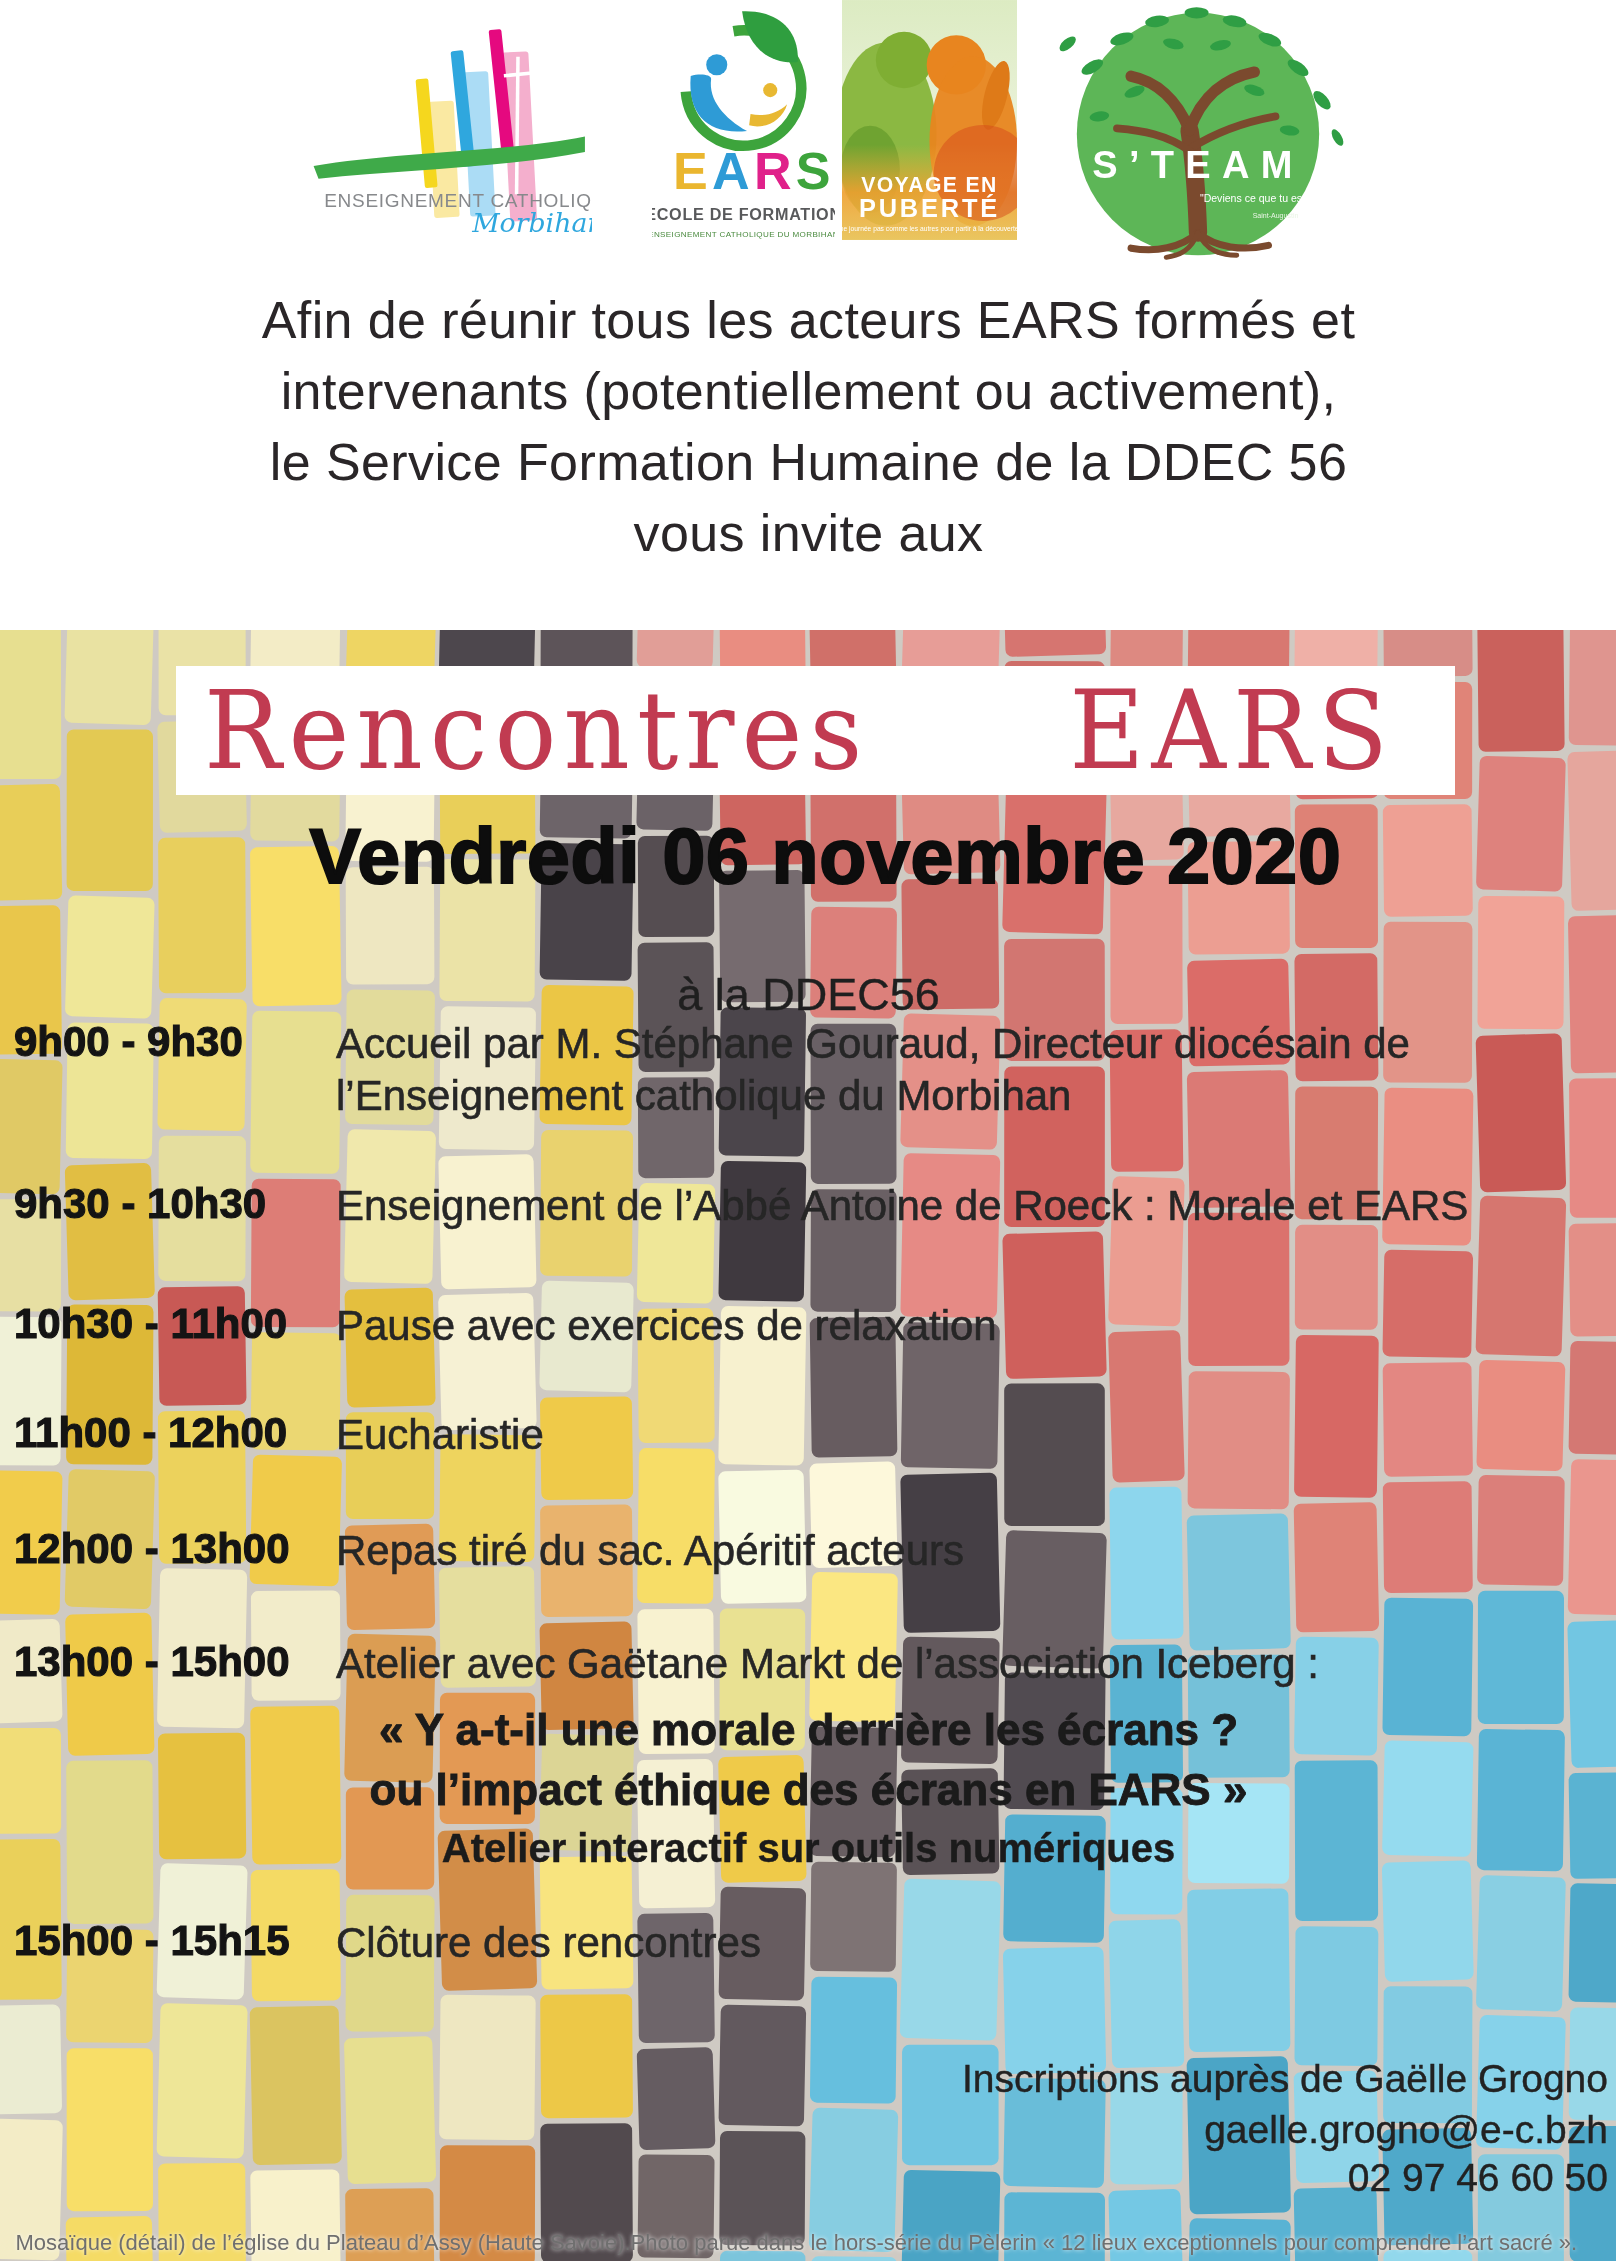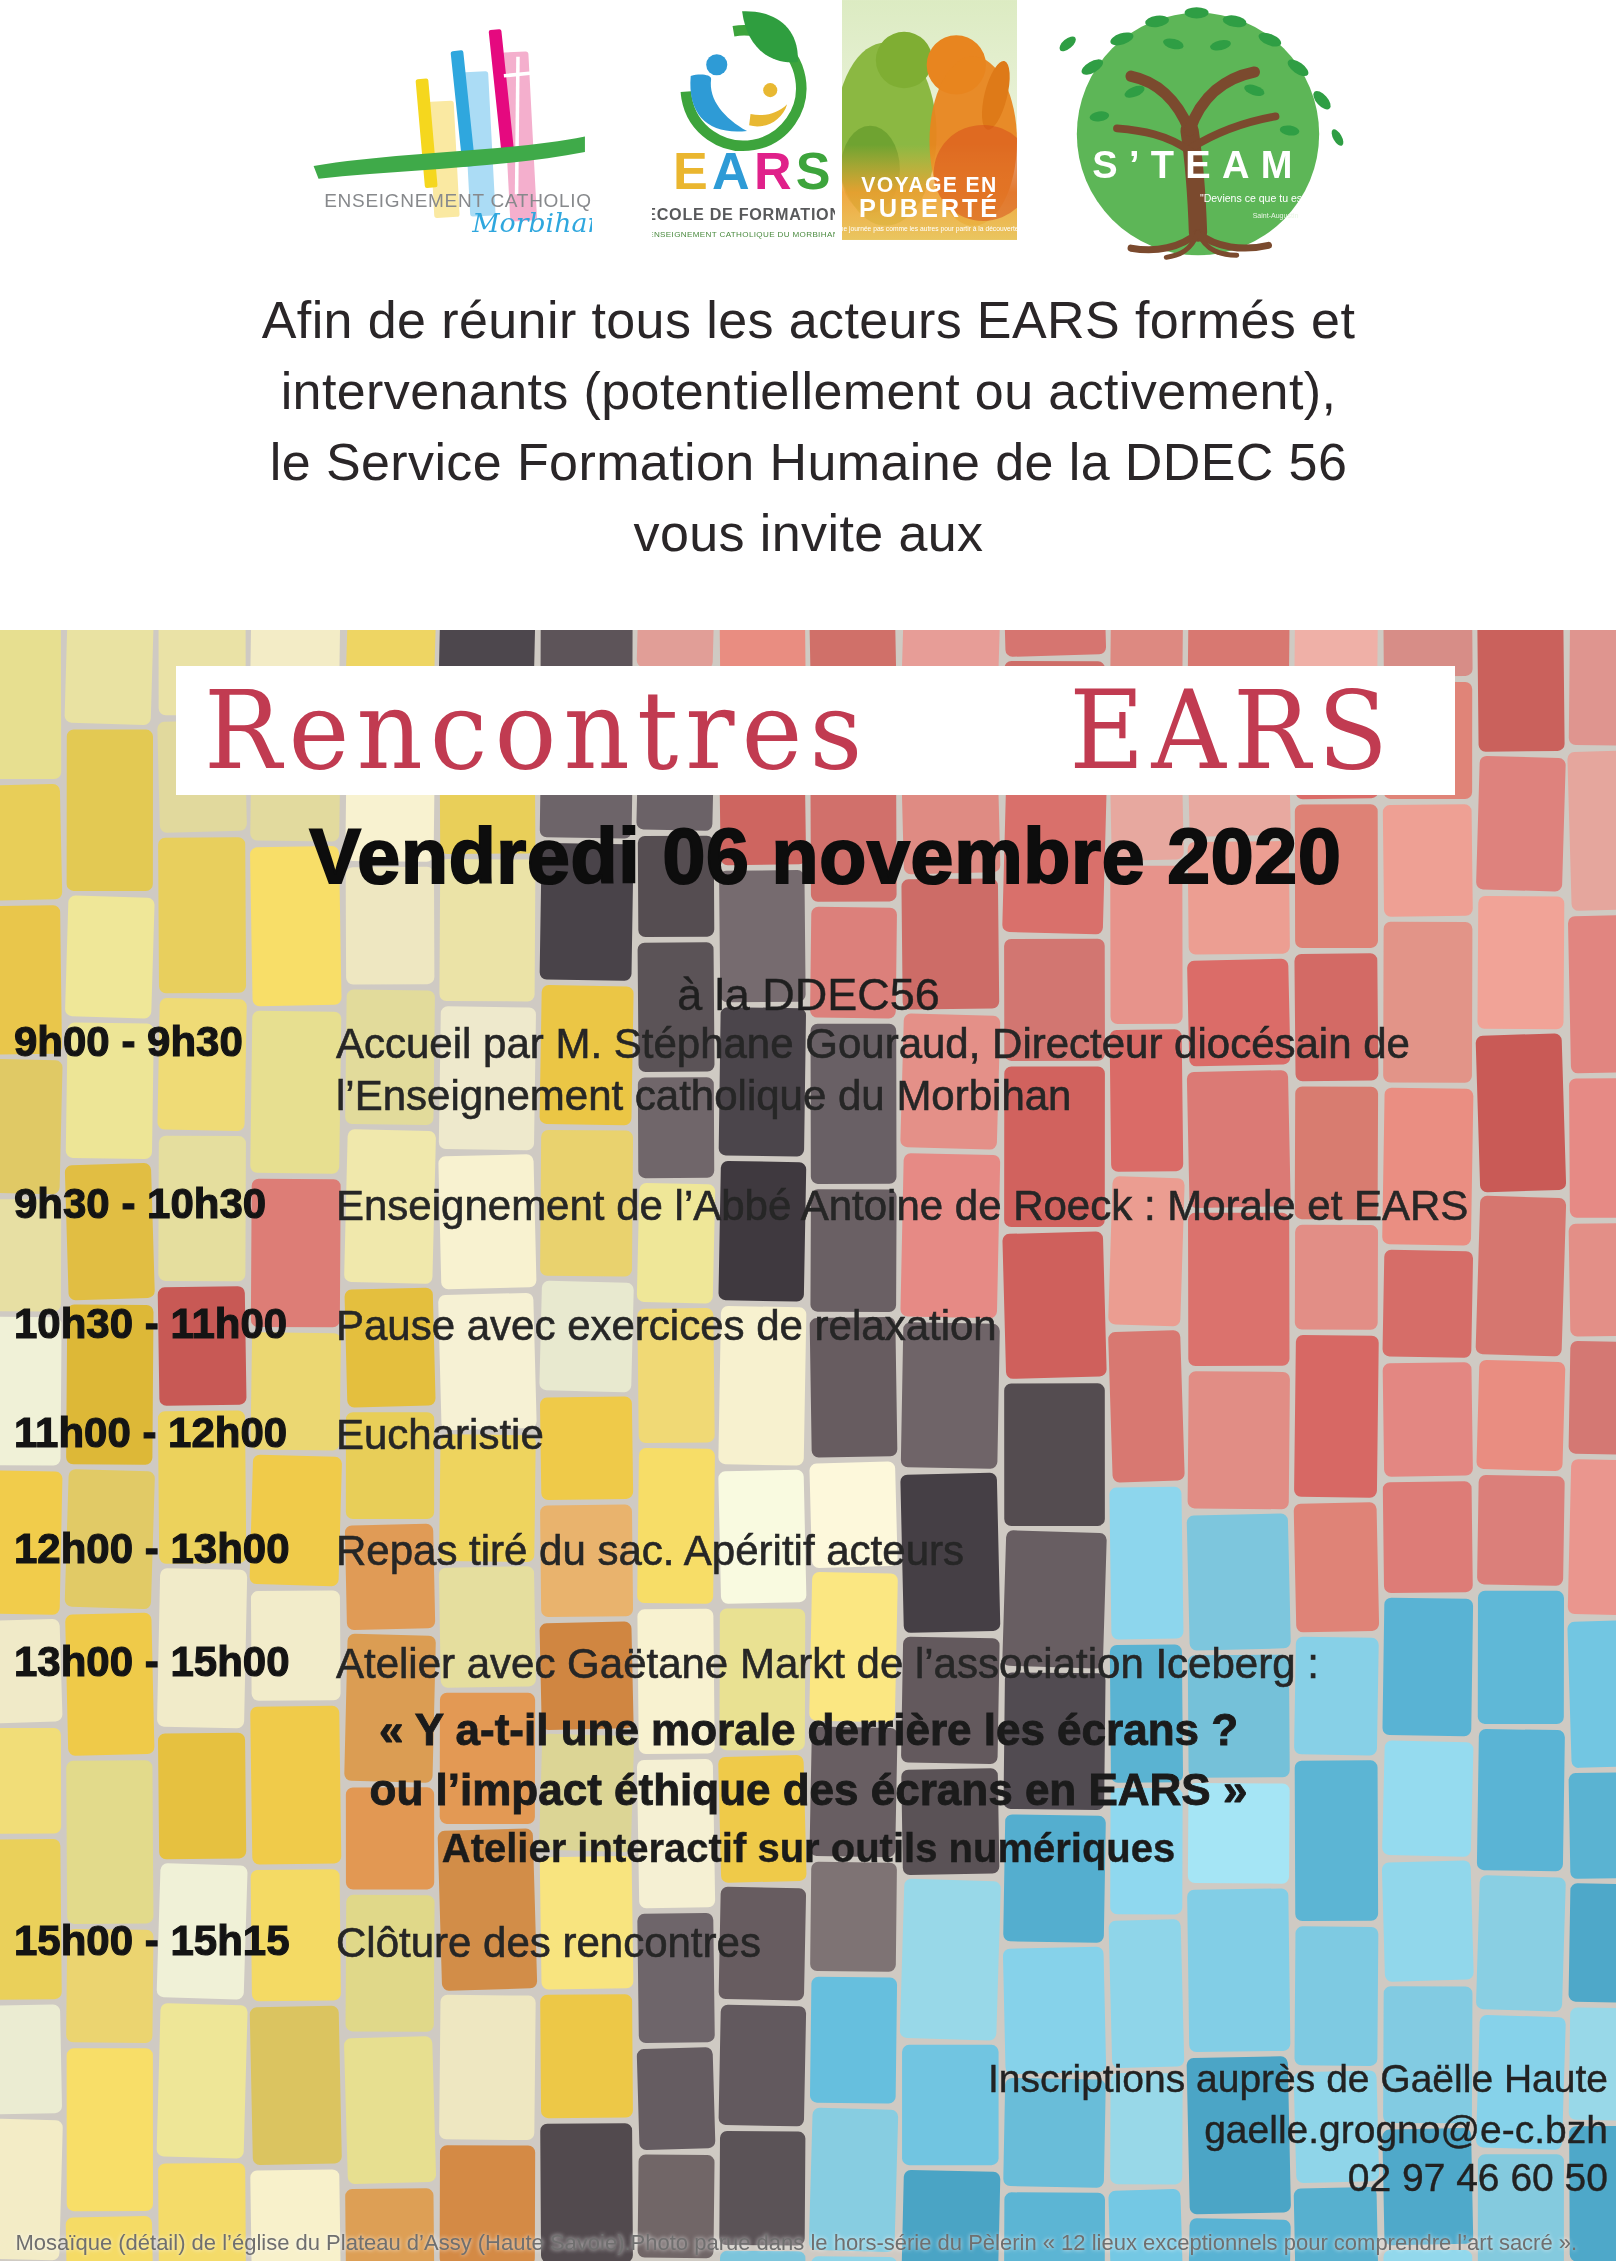--- a/index.html
+++ b/index.html
@@ -428,19 +428,19 @@
   <div class="wline big" style="top:1765px;">ou l’impact éthique des écrans en EARS »</div>
   <div class="wline med" style="top:1826px;">Atelier interactif sur outils numériques</div>
 
   <div class="srow" style="top:1917px;">
     <div class="time">15h00 - 15h15</div>
     <div class="desc">
       <div>Clôture des rencontres</div>
     </div>
   </div>
 
-  <div class="contact" style="top:2057px;">Inscriptions auprès de Gaëlle Haute</div>
+  <div class="contact" style="top:2057px;">Inscriptions auprès de Gaëlle Grogno</div>
   <div class="contact" style="top:2108px;">gaelle.grogno@e-c.bzh</div>
   <div class="contact" style="top:2156px;">02 97 46 60 50</div>
 
   <div class="credit">Mosaïque (détail) de l’église du Plateau d’Assy (Haute Savoie).Photo parue dans le hors-série du Pèlerin « 12 lieux exceptionnels pour comprendre l’art sacré ».</div>
 </div>
 
 
 </body></html>

